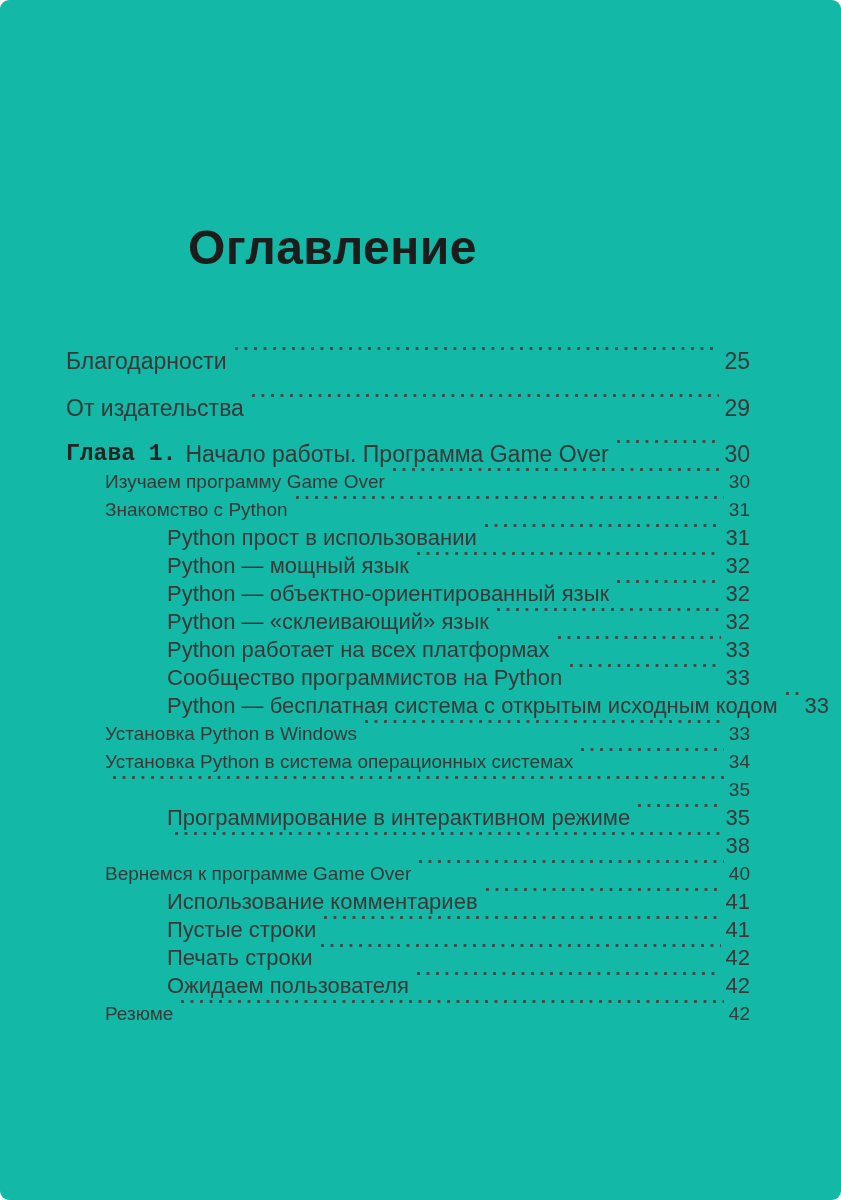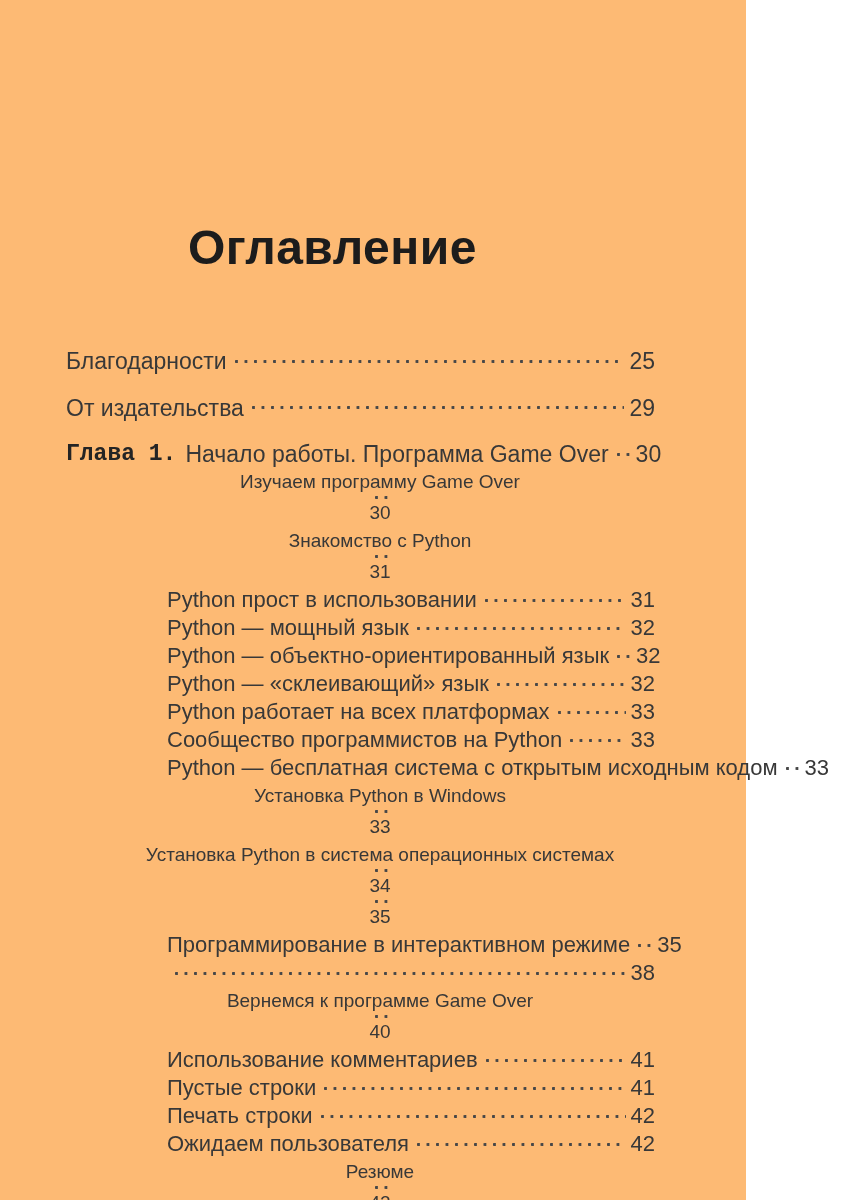--- a/index.html
+++ b/index.html
@@ -9,51 +9,51 @@
   }
   body {
     width: 841px;
     height: 1200px;
     font-family: "Liberation Sans", "DejaVu Sans", sans-serif;
     color: #383838;
     overflow: hidden;
   }
   .page {
     box-sizing: border-box;
-    width: 746px;
+    width: 841px;
     height: 1200px;
     padding: 222px 91px 0 66px;
-    background: #fdba74;
+    background: #14b8a6;
+    border-radius: 9px;
   }
   .title {
     font-size: 48px;
     line-height: 52px;
     font-weight: 700;
     color: #1c1c1c;
     margin: 0 0 73px 122px;
     letter-spacing: 0.5px;
   }
   .toc {
     width: 100%;
   }
   .toc-row {
     display: flex;
-    align-items: center;
+    align-items: flex-start;
     line-height: 28px;
   }
   .lvl-0 {
     font-size: 23px;
   }
   .front {
     margin-bottom: 18.5px;
   }
   .lvl-1 {
     font-size: 19px;
     margin-left: 39px;
-    flex-direction: column;
   }
   .lvl-2 {
     font-size: 22px;
     margin-left: 101px;
   }
   .chapter-prefix {
     font-weight: 700;
     color: #242424;
     margin-right: 9px;
     white-space: nowrap;

